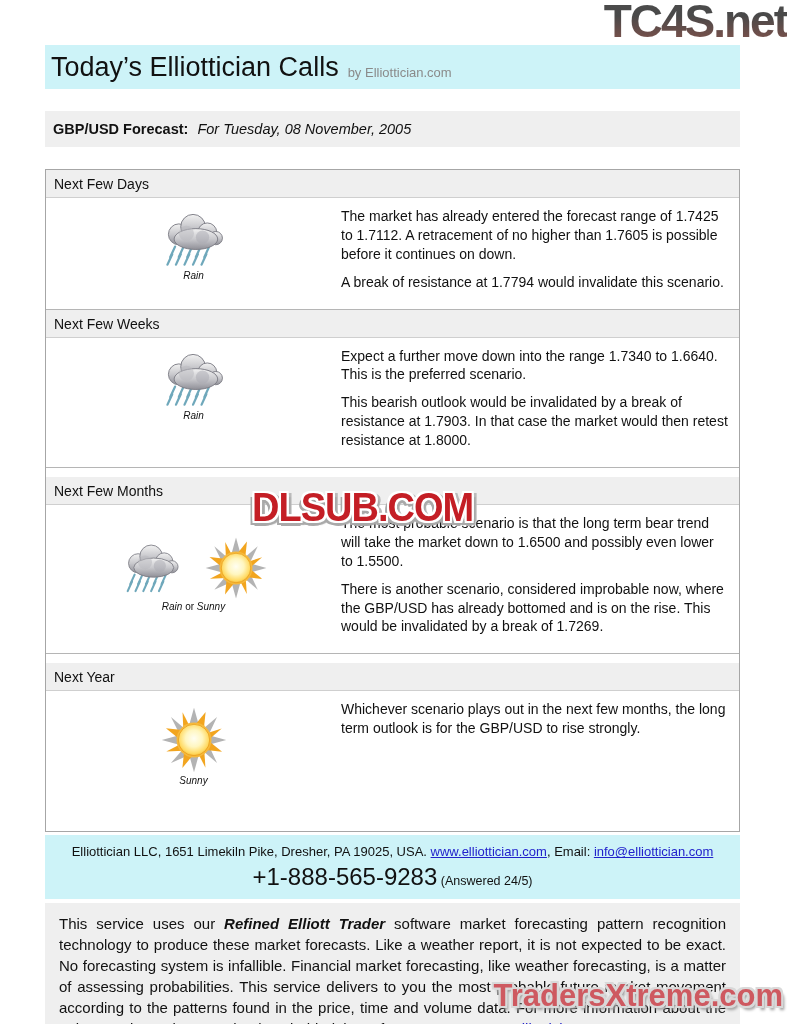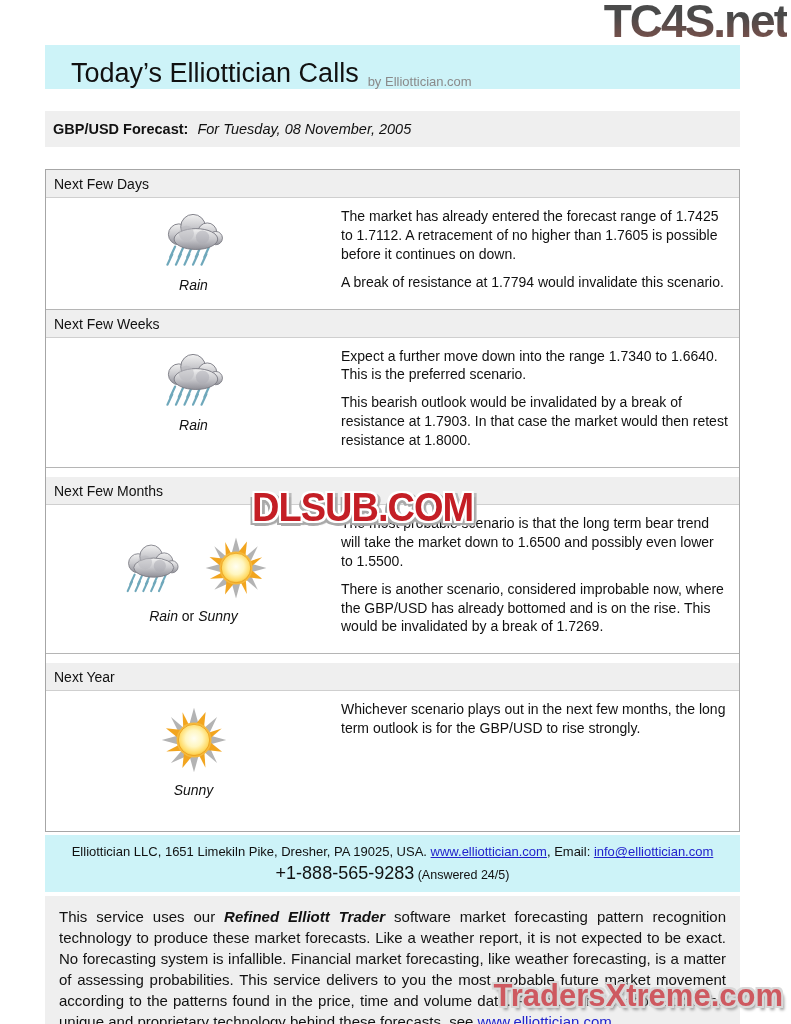--- a/index.html
+++ b/index.html
@@ -10,51 +10,51 @@
   .tc4s { position:absolute; top:-6px; right:4px; font-size:46px; font-weight:bold;
           letter-spacing:-2px; color:#4c4c4c; font-family:"Liberation Sans", sans-serif; }
   @supports (-webkit-background-clip: text) {
     .tc4s { background:linear-gradient(180deg,#4e4e4e 0%, #494949 40%, #8a544c 100%);
             -webkit-background-clip:text; -webkit-text-fill-color:transparent; }
   }
 
   .content { position:absolute; left:45px; top:45px; width:695px; }
 
   
-  .titlebar { background:#cdf3f8; height:44px; display:flex; align-items:flex-end; padding-left:26px; }
+  .titlebar { background:#cdf3f8; height:44px; display:flex; align-items:center; padding-left:6px; }
   .titlebar .main-title { font-size:27px; color:#111; letter-spacing:0px; }
   .titlebar .byline { font-size:13px; color:#8a8a8a; margin-left:9px; padding-top:10px; }
 
   
   .forecastbar { background:#efefef; height:36px; margin-top:22px; display:flex; align-items:center; padding-left:8px; }
   .forecastbar .label { font-size:14.5px; font-weight:bold; color:#111; }
   .forecastbar .date { font-size:14.5px; font-style:italic; color:#111; margin-left:9px; }
 
   
   .ftable { margin-top:22px; border:1px solid #a6a6a6; background:#fff; }
   .row-header { background:#efefef; padding:6px 8px 5px 8px; font-size:14px; font-weight:normal;
                 color:#111; border-bottom:1px solid #cfcfcf; }
   .row-content { display:flex; border-bottom:1px solid #b5b5b5; background:#fff; }
   .row-content.last { border-bottom:none; }
   .spacer { height:9px; background:#fff; }
   .spacer-end { height:12px; background:#fff; }
   .icon-cell { width:295px; display:flex; flex-direction:column; align-items:center; padding-top:12px; }
   .icon-pair { display:flex; align-items:center; gap:18px; }
-  .caption { font-style:italic; font-size:14px; color:#111; margin-top:7px; }
+  .caption { font-style:italic; font-size:10px; color:#111; }
   .caption .normal { font-style:normal; }
   .text-cell { flex:1; padding:9px 10px 8px 0; }
   .text-cell p { font-size:14px; line-height:1.35; color:#111; margin-bottom:9px; }
   .r1 { min-height:106px; } .r2 { min-height:125px; } .r3 { min-height:140px; } .r4 { min-height:128px; }
 
   
   .contactbar { background:#cdf3f8; margin-top:3px; padding:9px 6px 8px 6px; text-align:center; }
   .contactbar .addr { font-size:13px; color:#111; }
   .contactbar a { color:#2222cc; text-decoration:underline; }
   .contactbar .phoneline { margin-top:4px; }
-  .contactbar .phone { font-size:18px; color:#111; }
+  .contactbar .phone { font-size:24px; color:#111; }
   .contactbar .note { font-size:12.5px; color:#111; }
 
   
   .disclaimer { background:#efefef; margin-top:4px; padding:10px 14px 11px 14px;
                 font-size:15px; line-height:1.4; color:#111; text-align:justify; }
   .disclaimer .product { font-weight:bold; font-style:italic; }
   .disclaimer a { color:#2222cc; text-decoration:underline; }
 
   .pagenum { text-align:center; margin-top:14px; font-size:13px; color:#111; }
 

